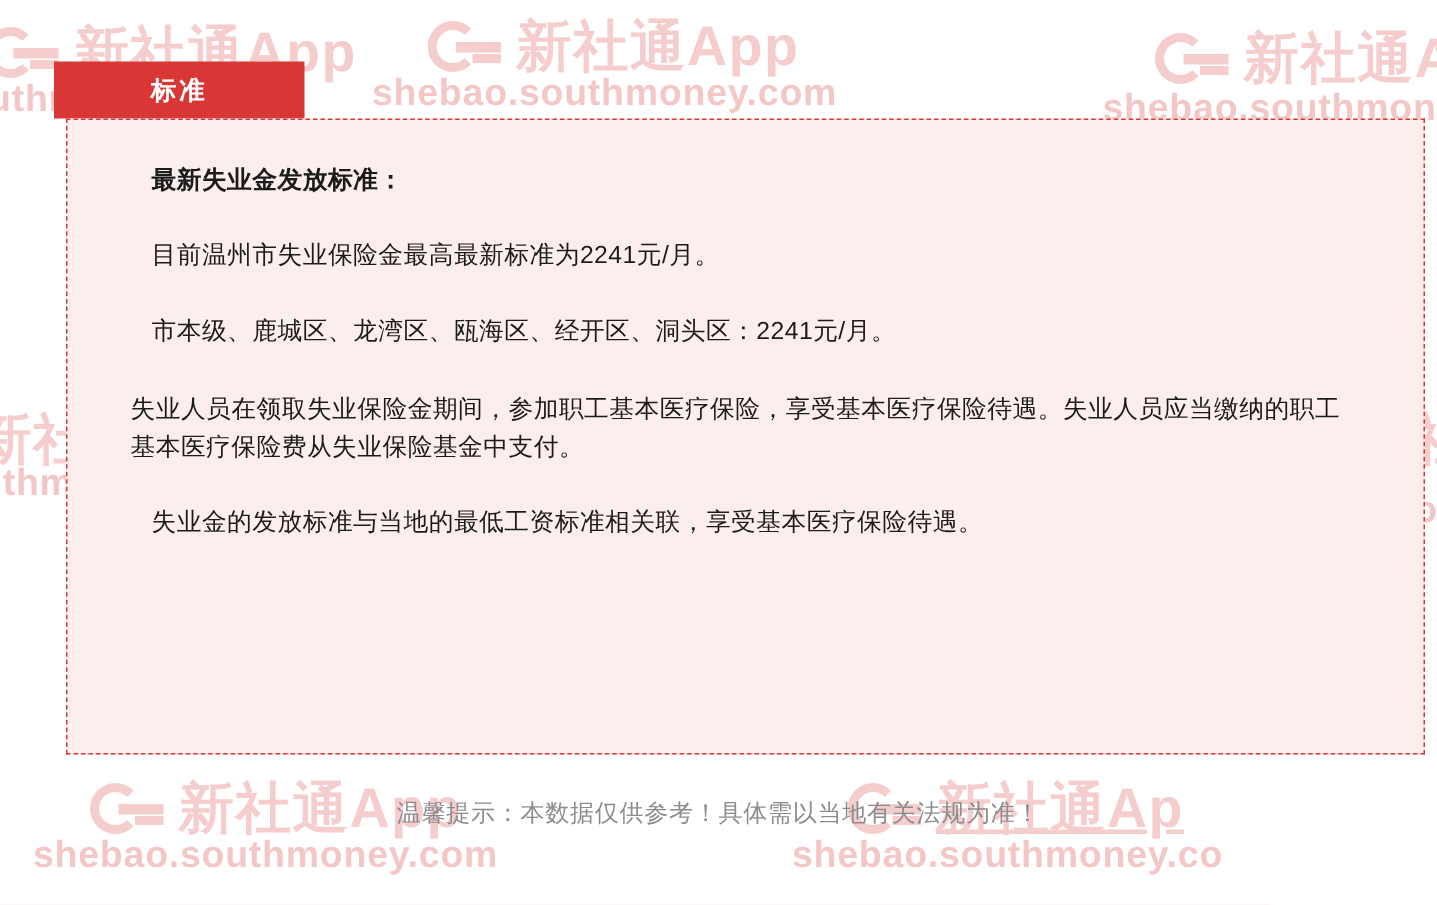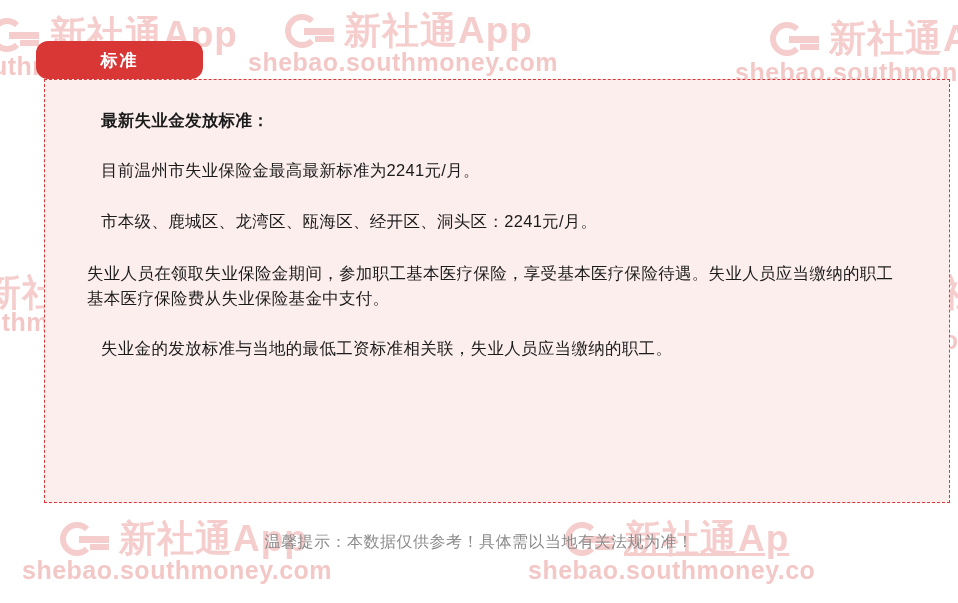--- a/index.html
+++ b/index.html
@@ -89,21 +89,20 @@
     width: 167px;
     height: 38px;
     background: #d93636;
     color: #ffffff;
     font-size: 17px;
     font-weight: bold;
     display: flex;
     align-items: center;
     justify-content: center;
     letter-spacing: 2px;
-    border-radius: 12px;
   }
 
   .panel {
     position: absolute;
     left: 44px;
     top: 79px;
     width: 906px;
     height: 424px;
     background: #fdeeee;
     border: 1px dashed #d93636;
@@ -197,19 +196,19 @@
   <div class="section-tab">
     <span>标准</span>
   </div>
 
   <div class="panel">
     <div class="panel-inner">
       <p class="para bold">最新失业金发放标准：</p>
       <p class="para">目前温州市失业保险金最高最新标准为2241元/月。</p>
       <p class="para">市本级、鹿城区、龙湾区、瓯海区、经开区、洞头区：2241元/月。</p>
       <p class="para wrap">失业人员在领取失业保险金期间，参加职工基本医疗保险，享受基本医疗保险待遇。失业人员应当缴纳的职工 基本医疗保险费从失业保险基金中支付。</p>
-      <p class="para last">失业金的发放标准与当地的最低工资标准相关联，失业人员应当缴纳的职工。</p>
+      <p class="para last">失业金的发放标准与当地的最低工资标准相关联，享受基本医疗保险待遇。</p>
     </div>
   </div>
 
   <div id="footer-note">温馨提示：本数据仅供参考！具体需以当地有关法规为准！</div>
 
 </div>
 
 </body></html>

